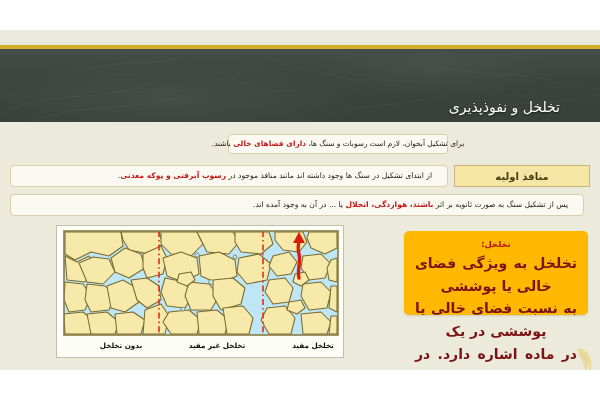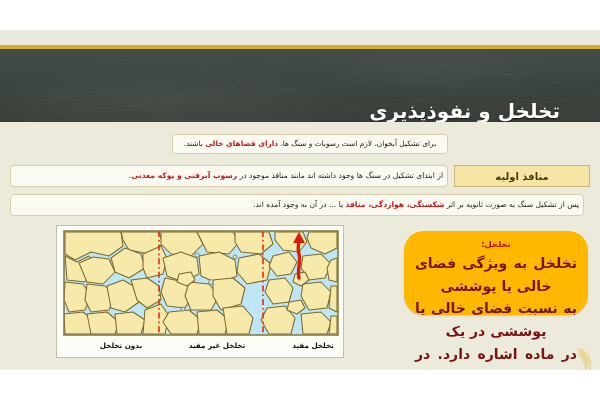--- a/index.html
+++ b/index.html
@@ -62,22 +62,22 @@
   }
   .board-scratches {
     position: absolute; inset: 0;
     opacity: 0.5;
   }
   .header-title {
     position: absolute;
     right: 40px;
     top: 50px;
     color: #ffffff;
-    font-size: 20px;
-    font-weight: bold;
+    font-size: 14px;
+    font-weight: normal;
     letter-spacing: 0.3px;
     text-shadow: 0 1px 2px rgba(0,0,0,0.6);
     white-space: nowrap;
     direction: rtl;
   }
 
   
   .body-bg {
     position: absolute;
     left: 0; top: 122px;
@@ -89,21 +89,21 @@
     left: 0; top: 370px;
     width: 600px; height: 30px;
     background: #ffffff;
   }
 
   
   .intro-box {
     position: absolute;
     right: 152px;
     top: 134px;
-    width: 276px;
+    width: 220px;
     height: 20px;
     background: #fbfaf2;
     border: 1px solid #d8cfa8;
     border-radius: 3px;
     display: flex;
     align-items: center;
     justify-content: center;
     direction: rtl;
     box-sizing: border-box;
   }
@@ -143,21 +143,21 @@
     flex: 0 0 auto;
   }
   .def-text {
     flex: 1 1 auto;
     margin-right: 6px;
     background: #fbfaf2;
     border: 1px solid #d8cfa8;
     border-radius: 4px;
     display: flex;
     align-items: center;
-    padding: 0 4px;
+    padding: 0 15px;
     box-sizing: border-box;
     direction: rtl;
     overflow: hidden;
   }
   .def-text span.t {
     font-size: 7.6px;
     color: #231c10;
     white-space: nowrap;
     line-height: 1;
   }
@@ -200,21 +200,21 @@
   }
 
   
   .callout {
     position: absolute;
     left: 404px;
     top: 231px;
     width: 184px;
     height: 84px;
     background: #ffb800;
-    border-radius: 20px;
+    border-radius: 5px;
     box-sizing: border-box;
     padding: 8px 11px 6px 11px;
     direction: rtl;
     text-align: center;
     box-shadow: 0 1px 2px rgba(0,0,0,0.12);
   }
   .callout-title {
     font-size: 8.4px;
     font-weight: bold;
     color: #b31111;
@@ -280,21 +280,21 @@
 
   <div class="def-row def-row-1">
     <div class="def-label">منافذ اولیه</div>
     <div class="def-text">
       <span class="t"><span>از ابتدای تشکیل در سنگ ها وجود داشته اند مانند منافذ موجود در </span><span class="em-red">رسوب آبرفتی و پوکه معدنی</span><span>.</span></span>
     </div>
   </div>
 
   <div class="def-row def-row-2">
     <div class="def-text">
-      <span class="t"><span>پس از تشکیل سنگ به صورت ثانویه بر اثر </span><span class="em-red">شکستگی، هوازدگی، منافذ</span><span> یا ... در آن به وجود آمده اند.</span></span>
+      <span class="t"><span>پس از تشکیل سنگ به صورت ثانویه بر اثر </span><span class="em-red">باشند، هوازدگی، انحلال</span><span> یا ... در آن به وجود آمده اند.</span></span>
     </div>
   </div>
 
   <div class="diagram-card">
     <div class="diagram-svg-holder">
       <svg viewBox="0 0 276 106" width="276" height="106">
         <defs>
           <clipPath id="frameclip">
               <rect x="1" y="1" width="274" height="104"></rect>
             </clipPath>

